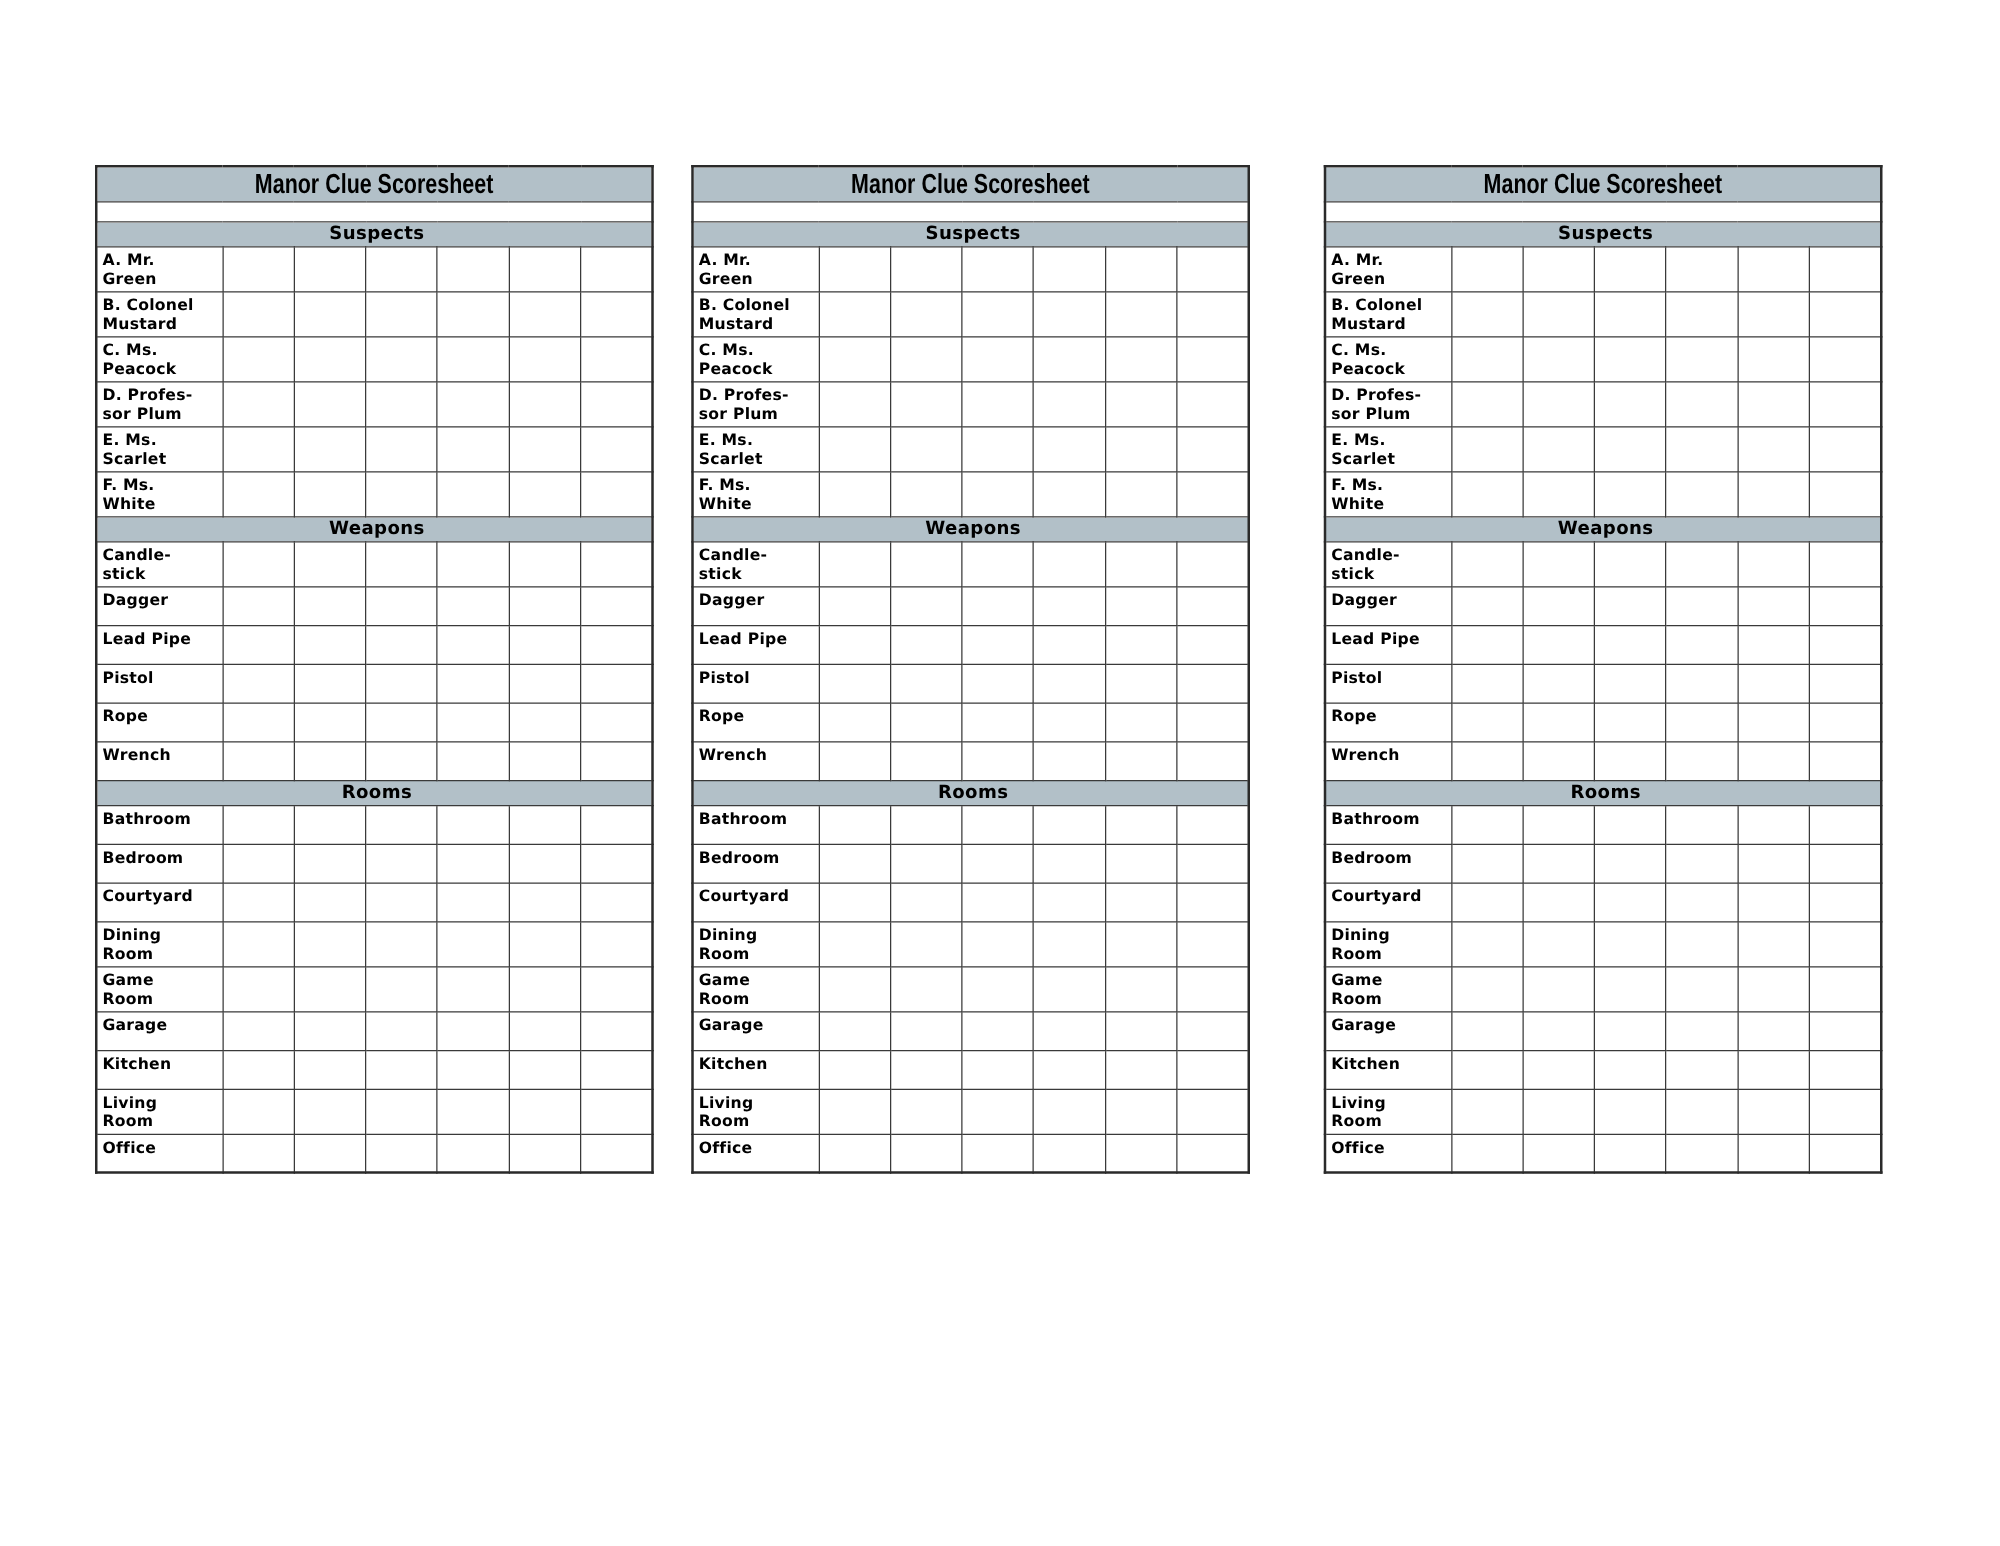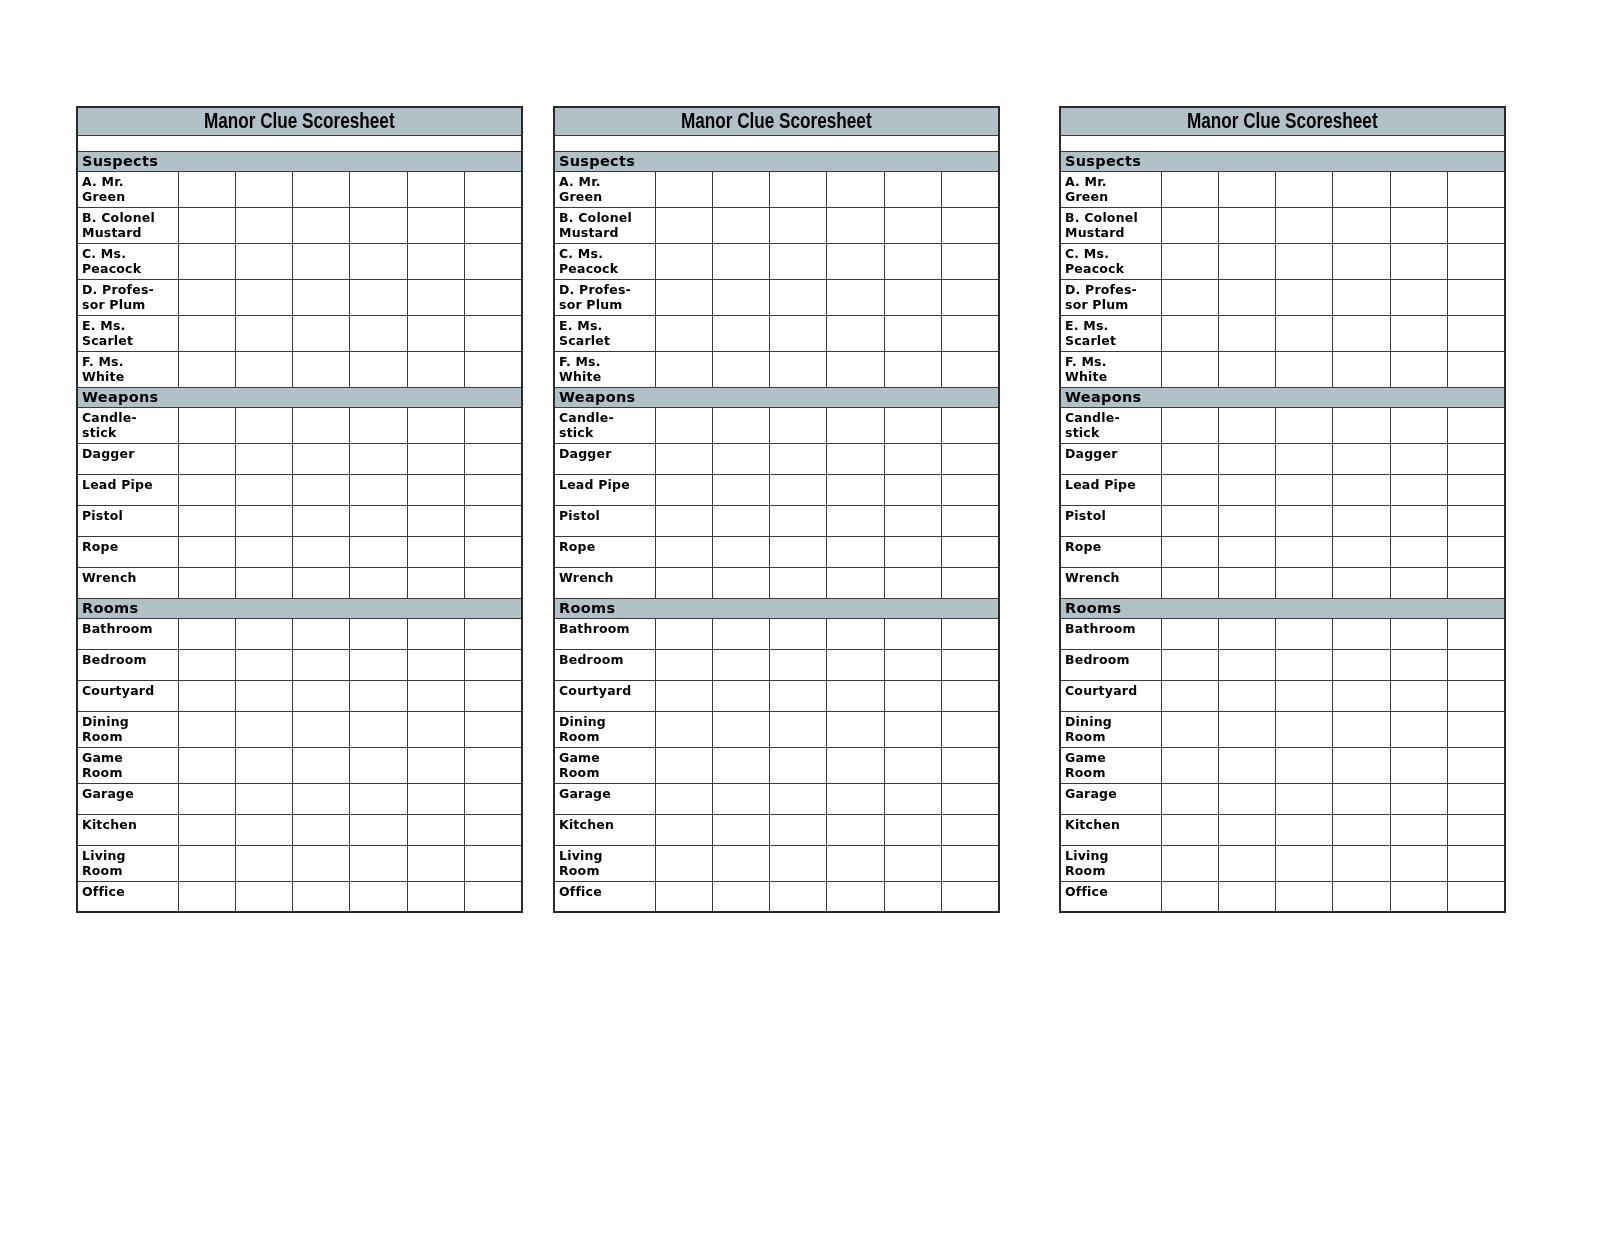--- a/index.html
+++ b/index.html
@@ -11,20 +11,21 @@
     height: 1237px;
     position: relative;
     background: var(--page-bg, #ffffff);
     font-family: "DejaVu Sans", "Liberation Sans", sans-serif;
     color: var(--ink, #000000);
   }
   .page {
     position: absolute;
     inset: 0;
     overflow: hidden;
+    margin-top: 26px;
   }
   table.sheet {
     position: absolute;
     top: 106px;
     width: 447px;
     border-collapse: collapse;
     table-layout: fixed;
     background: #ffffff;
     border: 2.5px solid var(--outer, #2a2a2a);
   }
@@ -68,20 +69,21 @@
   
   tr.section-row td {
     height: 20px;
     background: var(--fill, #b2c0c8);
     font-weight: bold;
     font-size: 14.5px;
     line-height: 17px;
     padding: 1px 0 0 4px;
     vertical-align: middle;
     letter-spacing: 0.3px;
+    text-align: center;
   }
 
   
   tr.item-row td { height: 31px; background: #ffffff; }
   tr.item-row.tall td { height: 36px; }
 
   td.label-cell {
     font-weight: bold;
     font-size: 12.5px;
     line-height: 15.5px;

